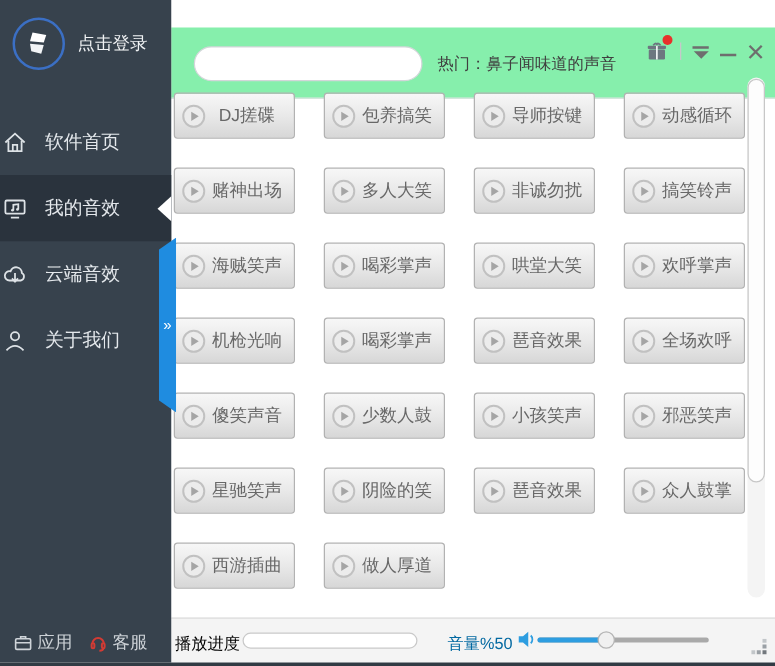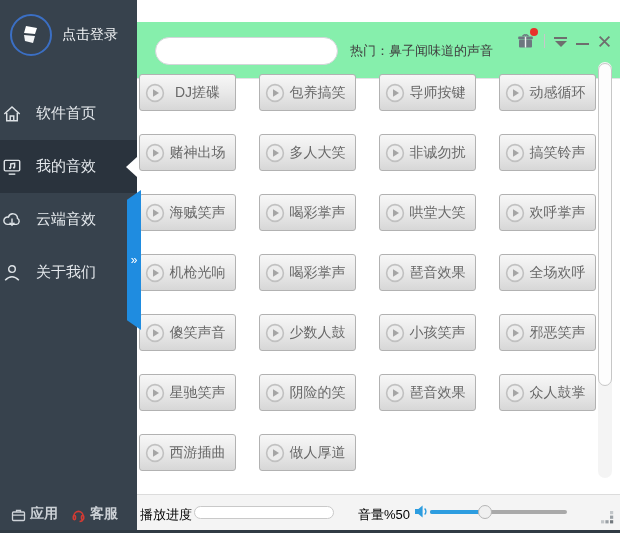--- a/index.html
+++ b/index.html
@@ -31,21 +31,21 @@
   .menu-item.selected { background:var(--sidebar-selected,#2a333d); }
   .menu-item.selected::after {
     content:""; position:absolute; right:0; top:50%; transform:translateY(-50%);
     border-top:10px solid transparent; border-bottom:10px solid transparent;
     border-right:11px solid #ffffff;
   }
   .sidebar-footer {
     position:absolute; left:10px; bottom:7px; display:flex; gap:12px; align-items:center;
     color:#ccd1d6; font-size:14px;
   }
-  .sf-item { display:flex; align-items:flex-end; gap:3px; cursor:pointer;font-weight:bold; }
+  .sf-item { display:flex; align-items:center; gap:3px; cursor:pointer; }
   
   .expand-ribbon {
     position:absolute; left:127px; top:190px; width:14px; height:140px;
     background:var(--accent-blue,#1f8ce0); z-index:5;
     clip-path:polygon(100% 0, 100% 100%, 0 93%, 0 7%);
     display:flex; align-items:center; justify-content:center;
     color:#fff; font-size:12px; cursor:pointer;
   }
   
   .header {
@@ -110,21 +110,21 @@
   
   .bottom-bar {
     position:absolute; left:137px; right:0; bottom:3px; height:36px;
     background:#f4f4f4; border-top:1px solid #dcdcdc; z-index:1;
   }
   .progress-label { position:absolute; left:3px; top:11px; font-size:13px; color:#000000; }
   .progress-pill {
     position:absolute; left:57px; top:11px; width:140px; height:13px;
     background:#fff; border:1px solid #c9c9c9; border-radius:7px; cursor:pointer;
   }
-  .volume-label { position:absolute; left:221px; top:11px; font-size:13px; color:#000000; }
+  .volume-label { position:absolute; left:221px; top:11px; font-size:13px; color:#0369a1; }
   .speaker-wrap { position:absolute; left:277px; top:9px; cursor:pointer; }
   .volume-slider { position:absolute; left:293px; top:9px; width:137px; height:16px; cursor:pointer; }
   .vol-track { position:absolute; left:0; right:0; top:6px; height:4px; background:#a9a9a9; border-radius:2px; }
   .vol-fill { position:absolute; left:0; top:6px; height:4px; background:var(--volume-blue,#2d9de0); border-radius:2px; }
   .vol-thumb {
     position:absolute; top:8px; width:14px; height:14px; border-radius:50%;
     background:#f0f0f0; border:1px solid #b5b5b5; transform:translate(-50%,-50%); cursor:pointer;
   }
   .resize-grip { position:absolute; right:6px; bottom:6px; cursor:nwse-resize; }
   

